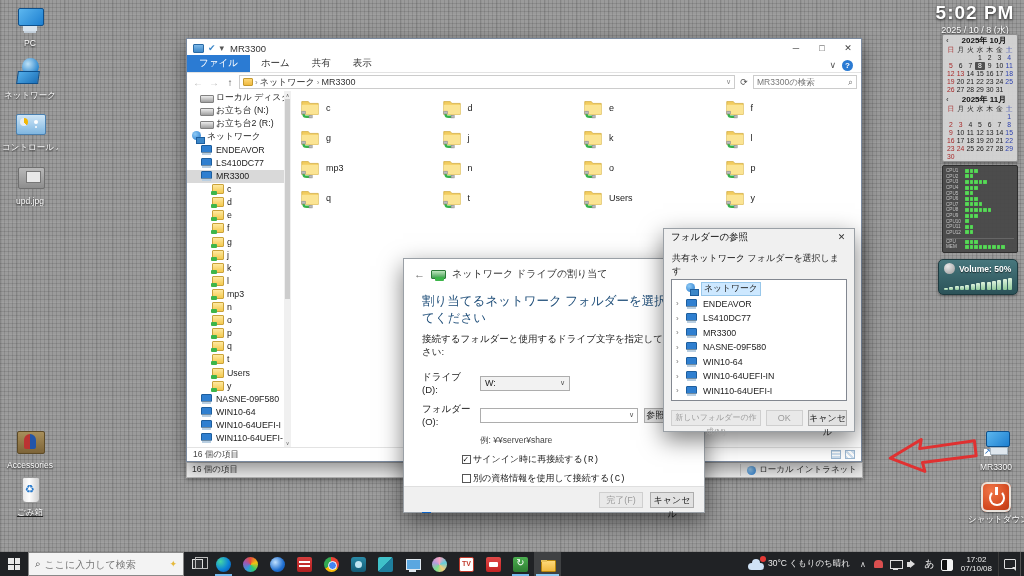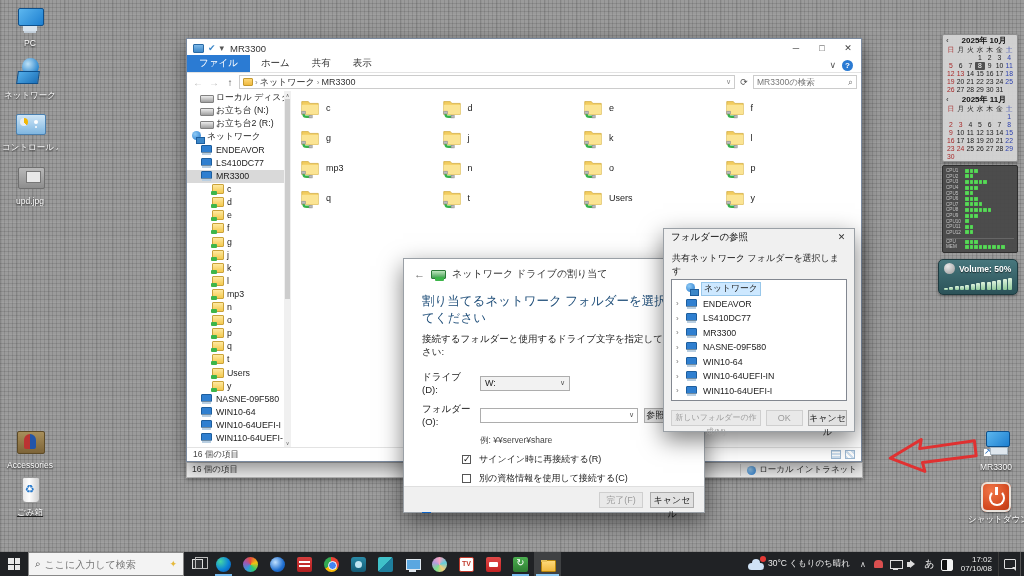--- a/index.html
+++ b/index.html
@@ -137,21 +137,21 @@
   .wiz-label { width:52px; font-size:9.5px; color:#222; }
   .wiz-select { width:90px; height:15px; border:1px solid #adadad; background:#f2f2f2; font-size:9px; color:#222; display:flex; align-items:center; padding:0 4px; cursor:pointer; }
   .wiz-select .dd { margin-left:auto; font-size:7px; color:#555; }
   .wiz-combo { flex:1; height:15px; border:1px solid #adadad; background:#fff; display:flex; align-items:center; }
   .wiz-combo input { border:none; outline:none; flex:1; font-size:9px; padding:0 3px; font-family:inherit; }
   .wiz-combo .dd { font-size:7px; color:#555; padding-right:3px; }
   .btn { border:1px solid #adadad; background:#e1e1e1; font-size:9px; color:#111; text-align:center; cursor:pointer; }
   .btn.disabled { background:#e9e9e9; border-color:#cfcfcf; color:#9c9c9c; cursor:default; }
   .wiz-browse { width:42px; height:15px; line-height:13px; flex:none; }
   .wiz-ex { margin:0 18px 6px 76px; font-size:8.5px; color:#444; }
-  .wiz-check { display:flex; align-items:center; gap:8px; margin:0 18px 6px 58px; font-size:9px; color:#222; }
+  .wiz-check { display:flex; align-items:center; gap:2px; margin:0 18px 6px 58px; font-size:9px; color:#222;font-family:Liberation Mono, monospace; }
   .cbox { width:9px; height:9px; border:1px solid #555; background:#fff; position:relative; flex:none; }
   .cbox.checked::before { content:"\2713"; position:absolute; left:0px; top:-2px; font-size:9px; color:#111; }
   .wiz-link { margin:4px 18px; font-size:8.8px; color:#0b62c4; text-decoration:underline; cursor:pointer; }
   .wiz-footer { position:absolute; left:0; right:0; bottom:0; height:26px; background:#f0f0f0; border-top:1px solid #dfdfdf; display:flex; align-items:center; justify-content:flex-end; gap:7px; padding:0 10px; }
   .wiz-footer .btn { width:44px; height:16px; line-height:14px; }
 
   
   .browse { position:absolute; left:663px; top:228px; width:192px; height:204px; background:#f0f0f0; border:1px solid #9aa0a6; box-shadow:0 8px 22px rgba(0,0,0,.5); }
   .br-title { height:17px; display:flex; align-items:center; background:#f0f0f0; padding-left:7px; font-size:9.5px; color:#111; }
   .br-title .x { margin-left:auto; width:25px; text-align:center; font-size:9px; color:#333; cursor:pointer; height:17px; line-height:17px; }
@@ -219,21 +219,21 @@
   .cloudico .badge { position:absolute; right:-2px; top:-3px; width:6px; height:6px; border-radius:50%; background:#e53935; }
   .tray .chev { padding:0 4px; font-size:8px; color:#ddd; cursor:pointer; }
   .trayico { width:13px; height:16px; margin:0 2px; position:relative; cursor:pointer; }
   .ti-heart::before { content:""; position:absolute; left:2px; top:4px; width:9px; height:8px; background:#d94f4f; border-radius:4px 4px 1px 1px; }
   .ti-display::before { content:""; position:absolute; left:1px; top:4px; width:11px; height:7px; border:1px solid #ddd; }
   .ti-display::after { content:""; position:absolute; left:4px; bottom:2px; width:5px; height:1.5px; background:#ddd; }
   .ti-speaker::before { content:""; position:absolute; left:1px; top:6px; width:4px; height:5px; background:#ddd; }
   .ti-speaker::after { content:""; position:absolute; left:4px; top:4px; border-left:5px solid #ddd; border-top:4px solid transparent; border-bottom:4px solid transparent; }
   .ti-ime { font-size:10px; color:#f2f2f2; text-align:center; line-height:16px; }
   .ti-bw::before { content:""; position:absolute; left:1px; top:3px; width:10px; height:10px; background:linear-gradient(90deg,#111 0 50%,#f2f2f2 50% 100%); border:1px solid #f2f2f2; border-radius:2px; }
-  .tray .clock { text-align:right; font-size:8px; line-height:9px; padding:0 6px; cursor:pointer; }
+  .tray .clock { text-align:center; font-size:8px; line-height:9px; padding:0 6px; cursor:pointer; }
   .actioncenter { width:22px; height:24px; display:flex; align-items:center; justify-content:center; border-left:1px solid #3a3a3a; cursor:pointer; }
   .actioncenter .ic { position:relative; width:12px; height:10px; border:1px solid #ddd; border-radius:1px; }
   .actioncenter .ic::before { content:""; position:absolute; right:-1px; bottom:-3px; border-left:4px solid transparent; border-top:4px solid #ddd; }
   .showdesk { width:4px; height:24px; border-left:1px solid #555; cursor:pointer; }
 </style>
 </head>
 <body>
 
 <div class="screen">
 
@@ -276,20 +276,24 @@
         <div class="art mr"><span class="bar"></span><span class="shortcut" style="display: block;"></span></div>
         <div class="lbl">MR3300</div>
       </div>
 
       <div class="dicon ricon" style="left: 968px; top: 482px;">
         <div class="art power"><span class="bar"></span><span class="shortcut"></span></div>
         <div class="lbl">シャットダウン</div>
       </div>
     </div>
 
+  <div class="clockw">
+    <div class="t">5:02 PM</div>
+    <div class="d">2025 / 10 / 8 (水)</div>
+  </div>
 
   <div class="calpanel">
     <div class="cal-month">
       <div class="cal-title">
         <span class="nav">‹</span>
         <span class="txt">2025年 10月</span>
       </div>
       <div class="cal-grid">
 
       <span class="c-sun">日</span>

